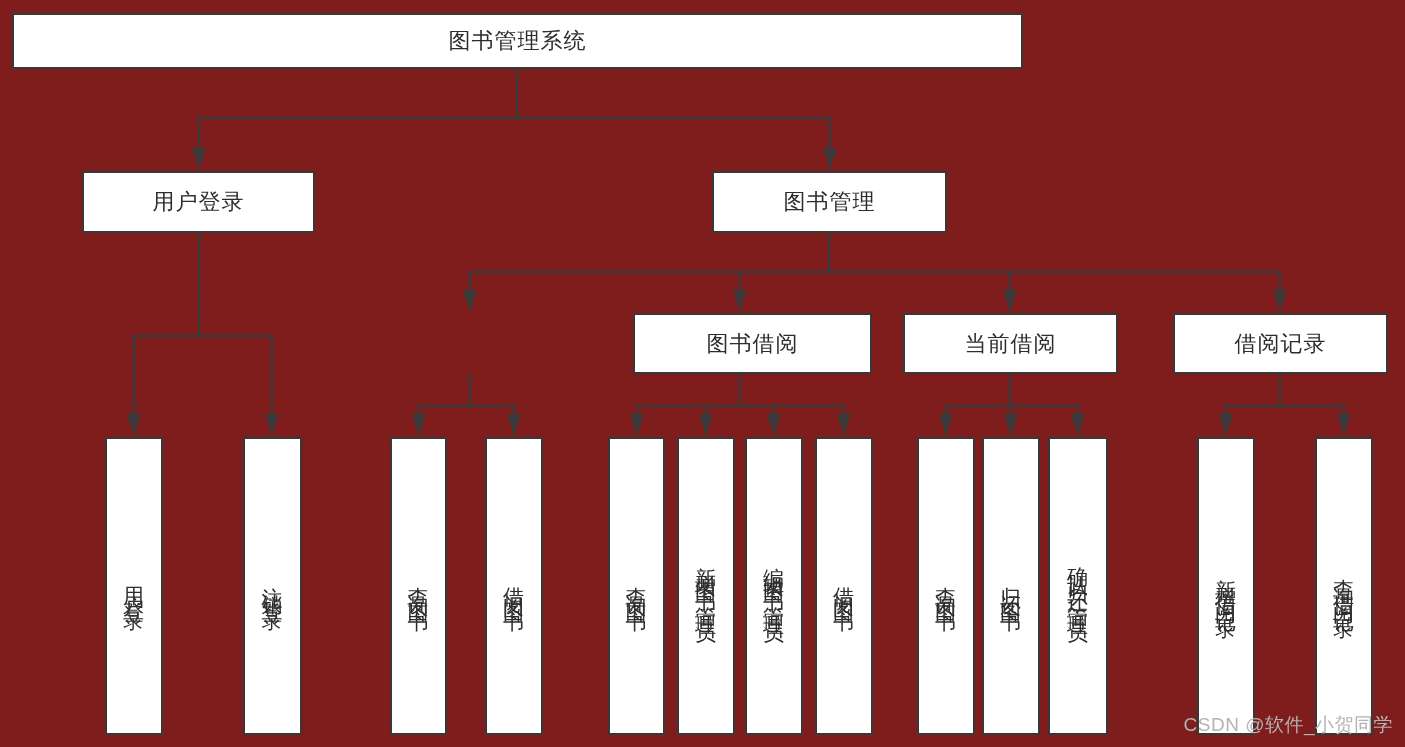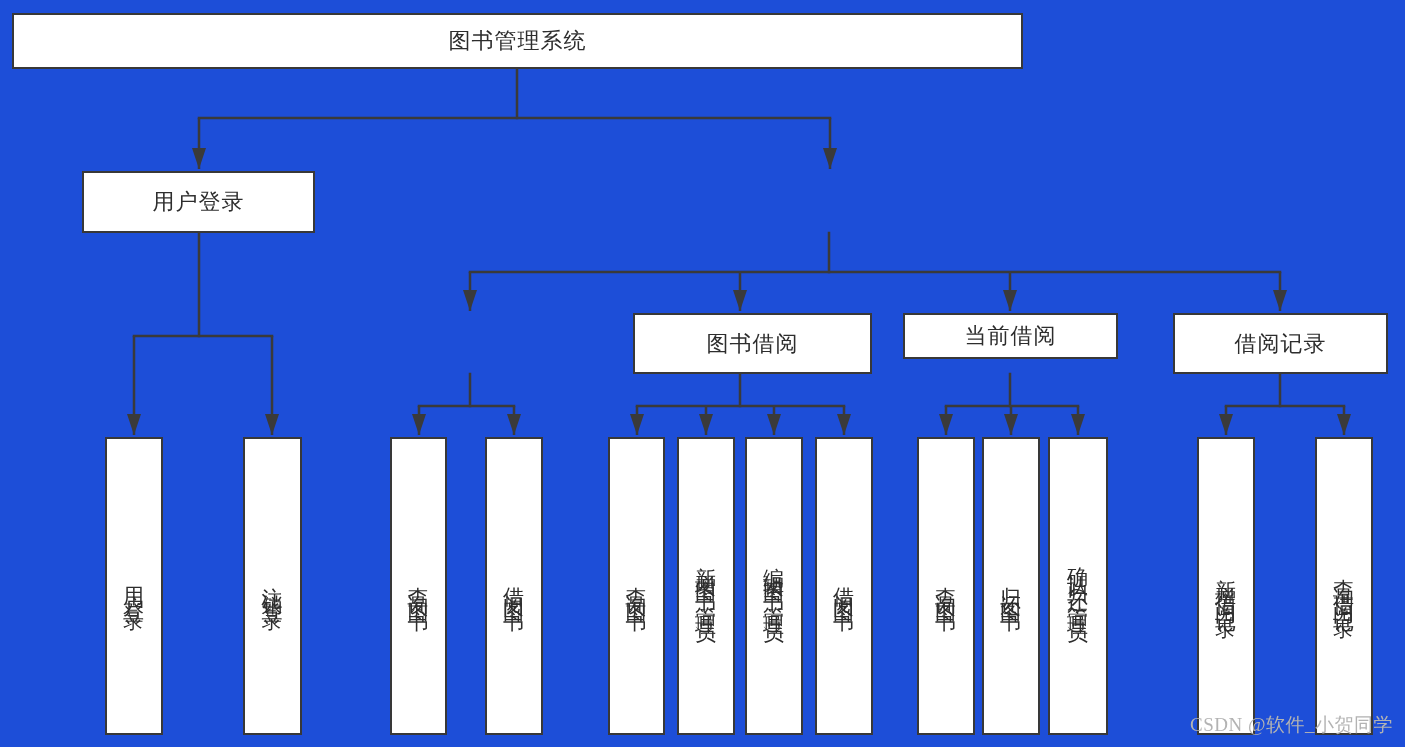--- a/index.html
+++ b/index.html
@@ -4,21 +4,21 @@
 <style>
   html, body {
     margin: 0;
     padding: 0;
     background: #ffffff;
   }
   .canvas {
     position: relative;
     width: 1405px;
     height: 747px;
-    background: #1d4ed8;
+    background: #7f1d1d;
     font-family: "Liberation Sans", "DejaVu Sans", sans-serif;
     overflow: hidden;
   }
   .edges {
     position: absolute;
     left: 0;
     top: 0;
     width: 1405px;
     height: 747px;
   }
@@ -47,21 +47,20 @@
   }
   .watermark {
     position: absolute;
     right: 12px;
     bottom: 9px;
     font-size: 19px;
     color: #b3b3b3;
     letter-spacing: 0.5px;
     z-index: 5;
     white-space: nowrap;
-    font-family: Liberation Serif, serif;
   }
 </style>
 </head>
 <body>
 
 <div class="canvas">
 
   <svg class="edges" width="1405" height="747" viewBox="0 0 1405 747">
     <defs>
       <marker id="arrow" markerUnits="userSpaceOnUse" markerWidth="22" markerHeight="16" refX="21" refY="8" orient="auto">
@@ -116,25 +115,28 @@
     </g>
   </svg>
 
   <div class="box" style="left:12px;top:13px;width:1011px;height:56px">
     <span class="h-label">图书管理系统</span>
   </div>
 
   <div class="box" style="left:82px;top:171px;width:233px;height:62px">
     <span class="h-label">用户登录</span>
   </div>
+  <div class="box" style="left:712px;top:171px;width:235px;height:62px">
+    <span class="h-label">图书管理</span>
+  </div>
 
   <div class="box" style="left:633px;top:313px;width:239px;height:61px">
     <span class="h-label">图书借阅</span>
   </div>
-  <div class="box" style="left:903px;top:313px;width:215px;height:46px">
+  <div class="box" style="left:903px;top:313px;width:215px;height:61px">
     <span class="h-label">当前借阅</span>
   </div>
   <div class="box" style="left:1173px;top:313px;width:215px;height:61px">
     <span class="h-label">借阅记录</span>
   </div>
 
   <div class="box" style="left:105px;top:437px;width:58px;height:298px">
     <span class="v-label">用户登录</span>
   </div>
   <div class="box" style="left:243px;top:437px;width:59px;height:298px">

